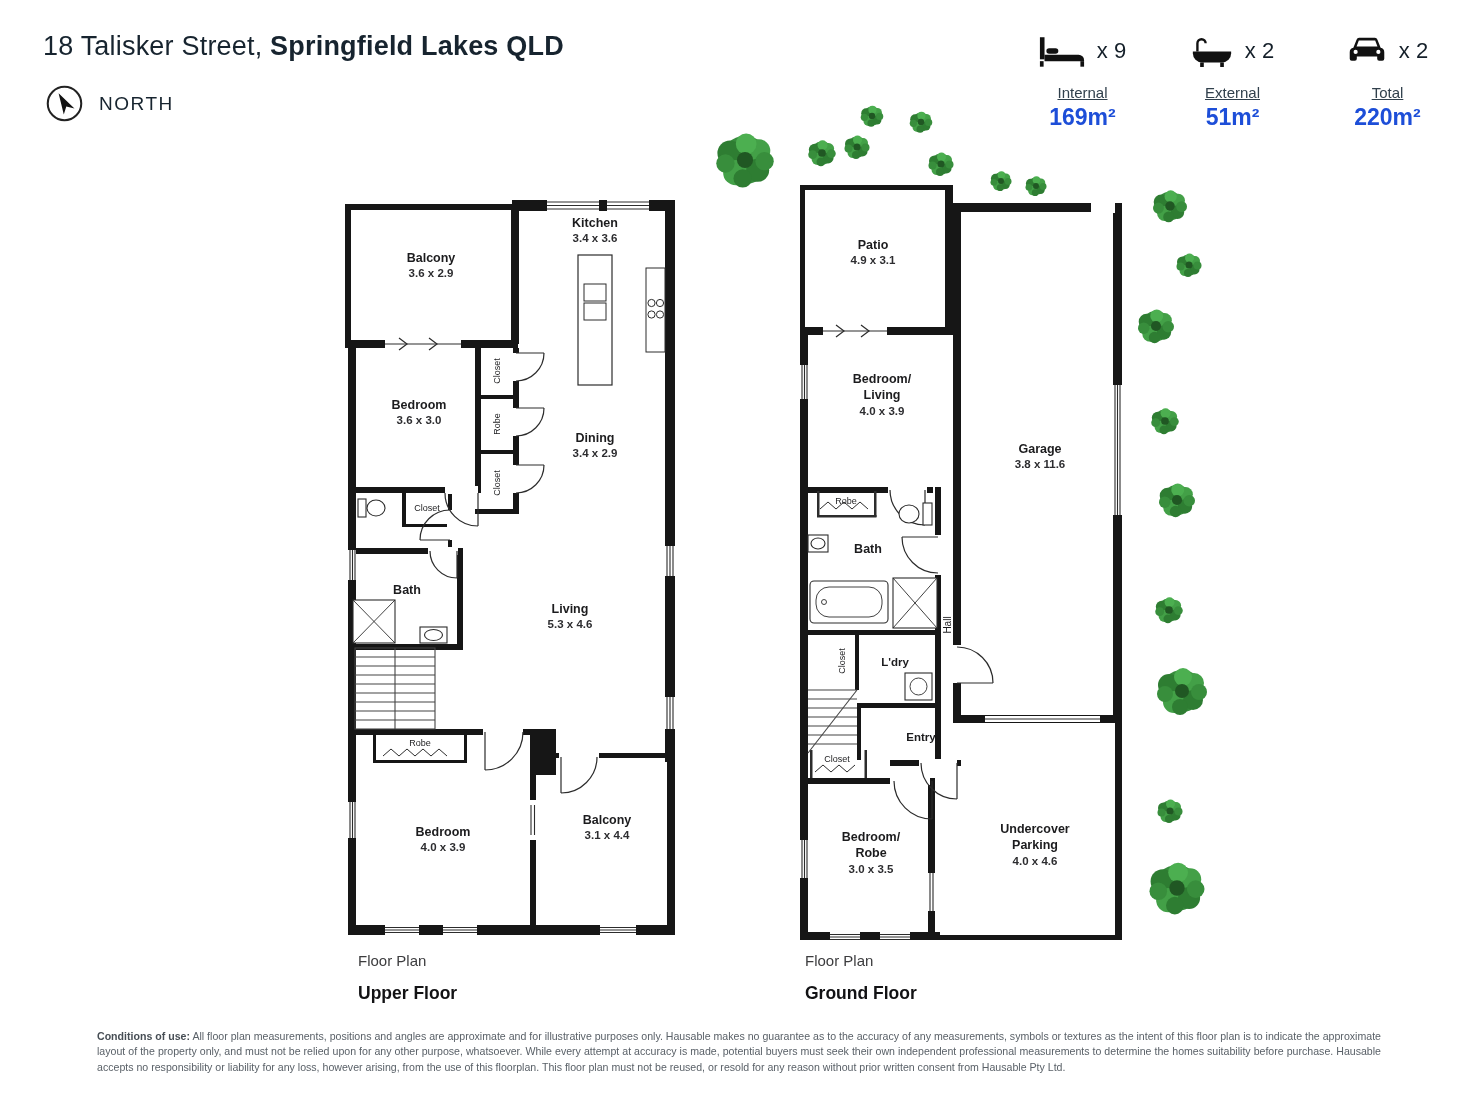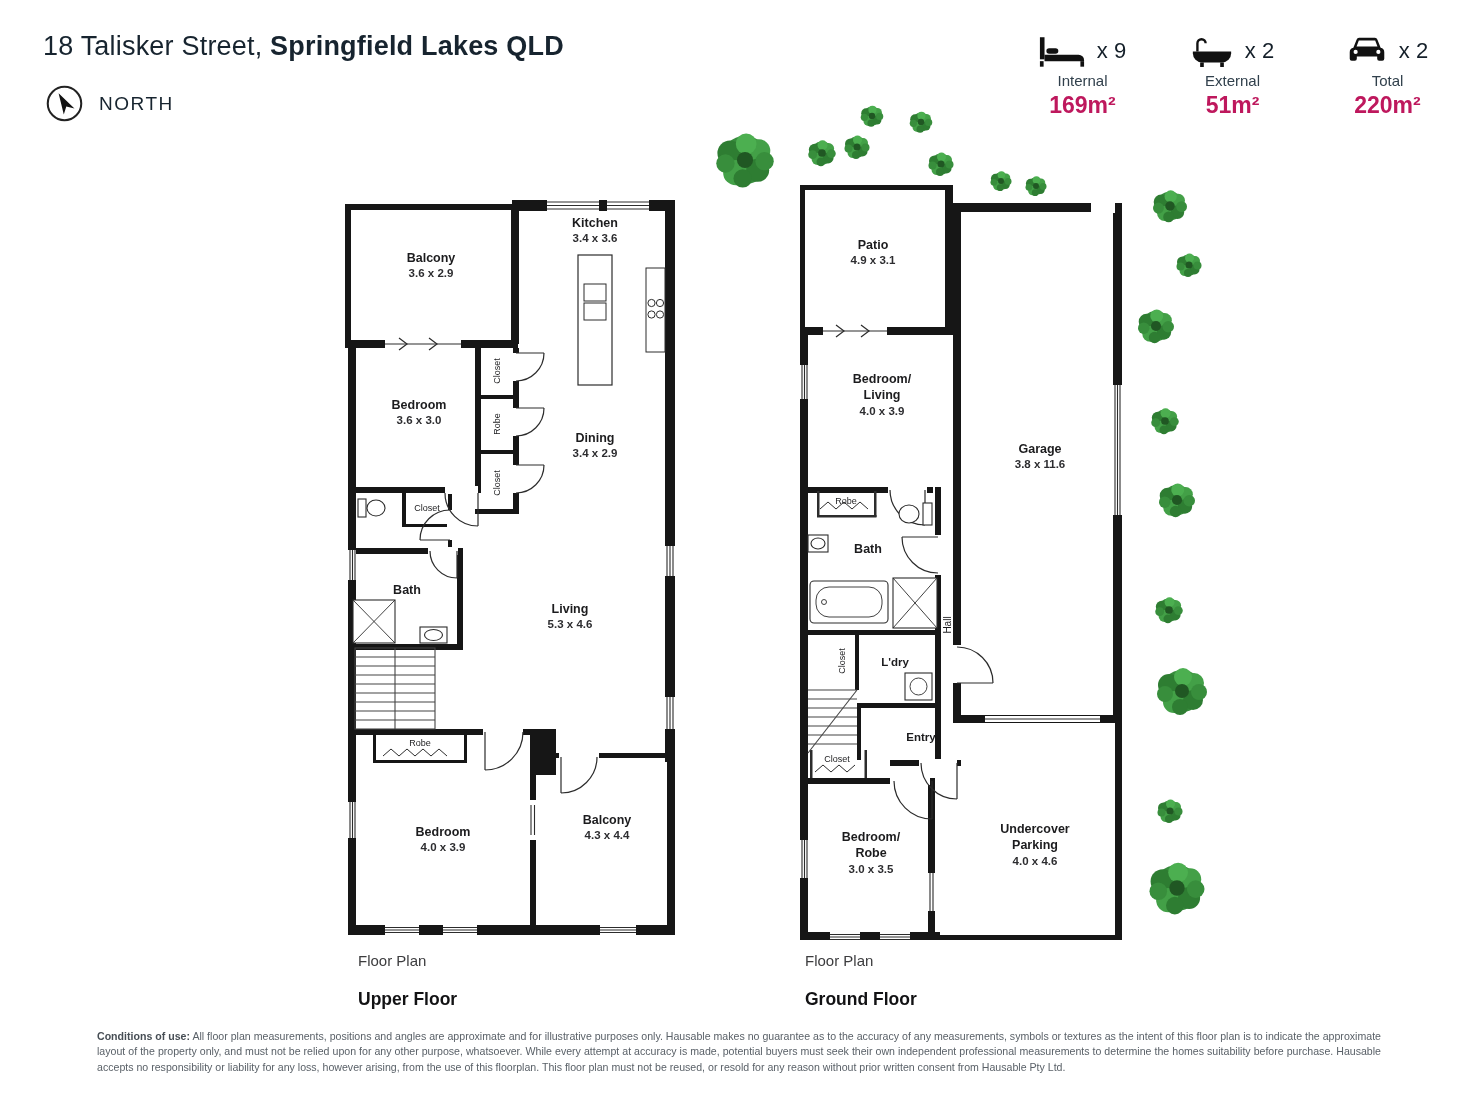--- a/index.html
+++ b/index.html
@@ -12,37 +12,37 @@
 
   
   .title { left:43px; top:31px; font-size:27px; color:#17242f; letter-spacing:.2px; }
   .title .bold { font-weight:bold; }
   .north { left:46px; top:85px; display:flex; align-items:center; gap:16px; }
   .north-label { font-size:19px; letter-spacing:1.5px; color:#17242f; }
 
   .stat-col { top:32px; text-align:center; }
   .stat-top { display:flex; align-items:center; justify-content:center; gap:12px; height:38px; }
   .stat-count { font-size:22px; color:#141f29; }
-  .stat-label { margin-top:2px; font-size:15px; color:#31404c; }
-  .stat-value { margin-top:3px; font-size:23px; font-weight:bold; color:#be185d; }
+  .stat-label { margin-top:14px; font-size:15px; color:#31404c;text-decoration:underline; }
+  .stat-value { margin-top:3px; font-size:23px; font-weight:bold; color:#1d4ed8; }
 
   
   .floor { position:absolute; }
   .floor svg.plan { position:absolute; left:0; top:0; }
   .rlabel { position:absolute; transform:translate(-50%,-50%); text-align:center;
             color:#1c1c1e; line-height:1.3; white-space:nowrap; }
   .rname { font-size:12.5px;font-weight:bold; }
   .rdims { font-size:11.5px; color:#2d2d30;font-weight:bold; }
   .slabel { position:absolute; transform:translate(-50%,-50%); font-size:9px;
             color:#1c1c1e; white-space:nowrap; }
   .vlabel { transform:translate(-50%,-50%) rotate(-90deg); }
 
   .caption { position:absolute; color:#3c3c3e; }
   .caption .l1 { font-size:15px; }
-  .caption .l2 { font-size:17.5px; font-weight:bold; color:#121214; margin-top:20px; }
+  .caption .l2 { font-size:17.5px; font-weight:bold; color:#121214; margin-top:14px; }
 
   .trees { position:absolute; left:0; top:0; pointer-events:none; }
 
   .footer { left:97px; top:1029px; width:1284px; font-size:10.6px; line-height:1.45;
             color:#5a6168; text-align:justify; }
   .footer b { color:#474e55; }
 </style>
 </head>
 <body>
 
@@ -231,21 +231,21 @@
   <div class="rlabel" style="left:225px;top:417px">
     <div class="rname">Living</div>
     <div class="rdims">5.3 x 4.6</div>
   </div>
   <div class="rlabel" style="left:98px;top:640px">
     <div class="rname">Bedroom</div>
     <div class="rdims">4.0 x 3.9</div>
   </div>
   <div class="rlabel" style="left:262px;top:628px">
     <div class="rname">Balcony</div>
-    <div class="rdims">4.3 x 4.4</div>
+    <div class="rdims">3.1 x 4.4</div>
   </div>
   <div class="slabel vlabel" style="left:152px;top:171px">Closet</div>
   <div class="slabel vlabel" style="left:152px;top:224px">Robe</div>
   <div class="slabel vlabel" style="left:152px;top:283px">Closet</div>
   <div class="slabel" style="left:82px;top:308px">Closet</div>
   <div class="slabel" style="left:75px;top:543px">Robe</div>
 </div>
 
 <div class="floor" style="left:795px;top:185px;width:330px;height:755px">
   <svg class="plan" width="330" height="755" viewBox="0 0 330 755">

